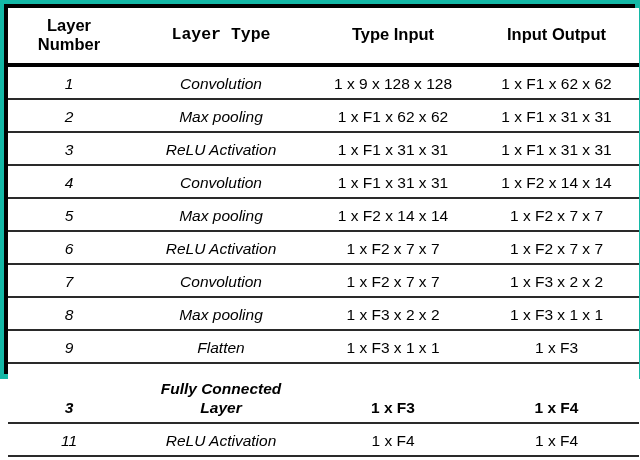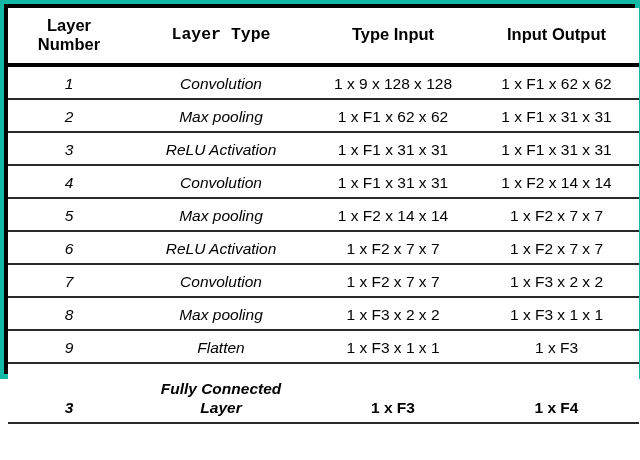--- a/index.html
+++ b/index.html
@@ -256,20 +256,34 @@
               <span class="type-wrap">Fully Connected
 Layer</span>
             </td>
             <td class="cell-in">
               <span class="type-wrap">1 x F3</span>
             </td>
             <td class="cell-out">
               <span class="type-wrap">1 x F4</span>
             </td>
           </tr>
+          <tr class="row-standard">
+            <td class="cell-num">
+              <span class="type-wrap">11</span>
+            </td>
+            <td class="cell-type">
+              <span class="type-wrap">ReLU Activation</span>
+            </td>
+            <td class="cell-in">
+              <span class="type-wrap">1 x F4</span>
+            </td>
+            <td class="cell-out">
+              <span class="type-wrap">1 x F4</span>
+            </td>
+          </tr>
           <tr class="row-tall">
             <td class="cell-num"></td>
             <td class="cell-type"></td>
             <td class="cell-in"></td>
             <td class="cell-out"></td>
           </tr>
         </tbody>
     </table>
   </div>
 </div>

